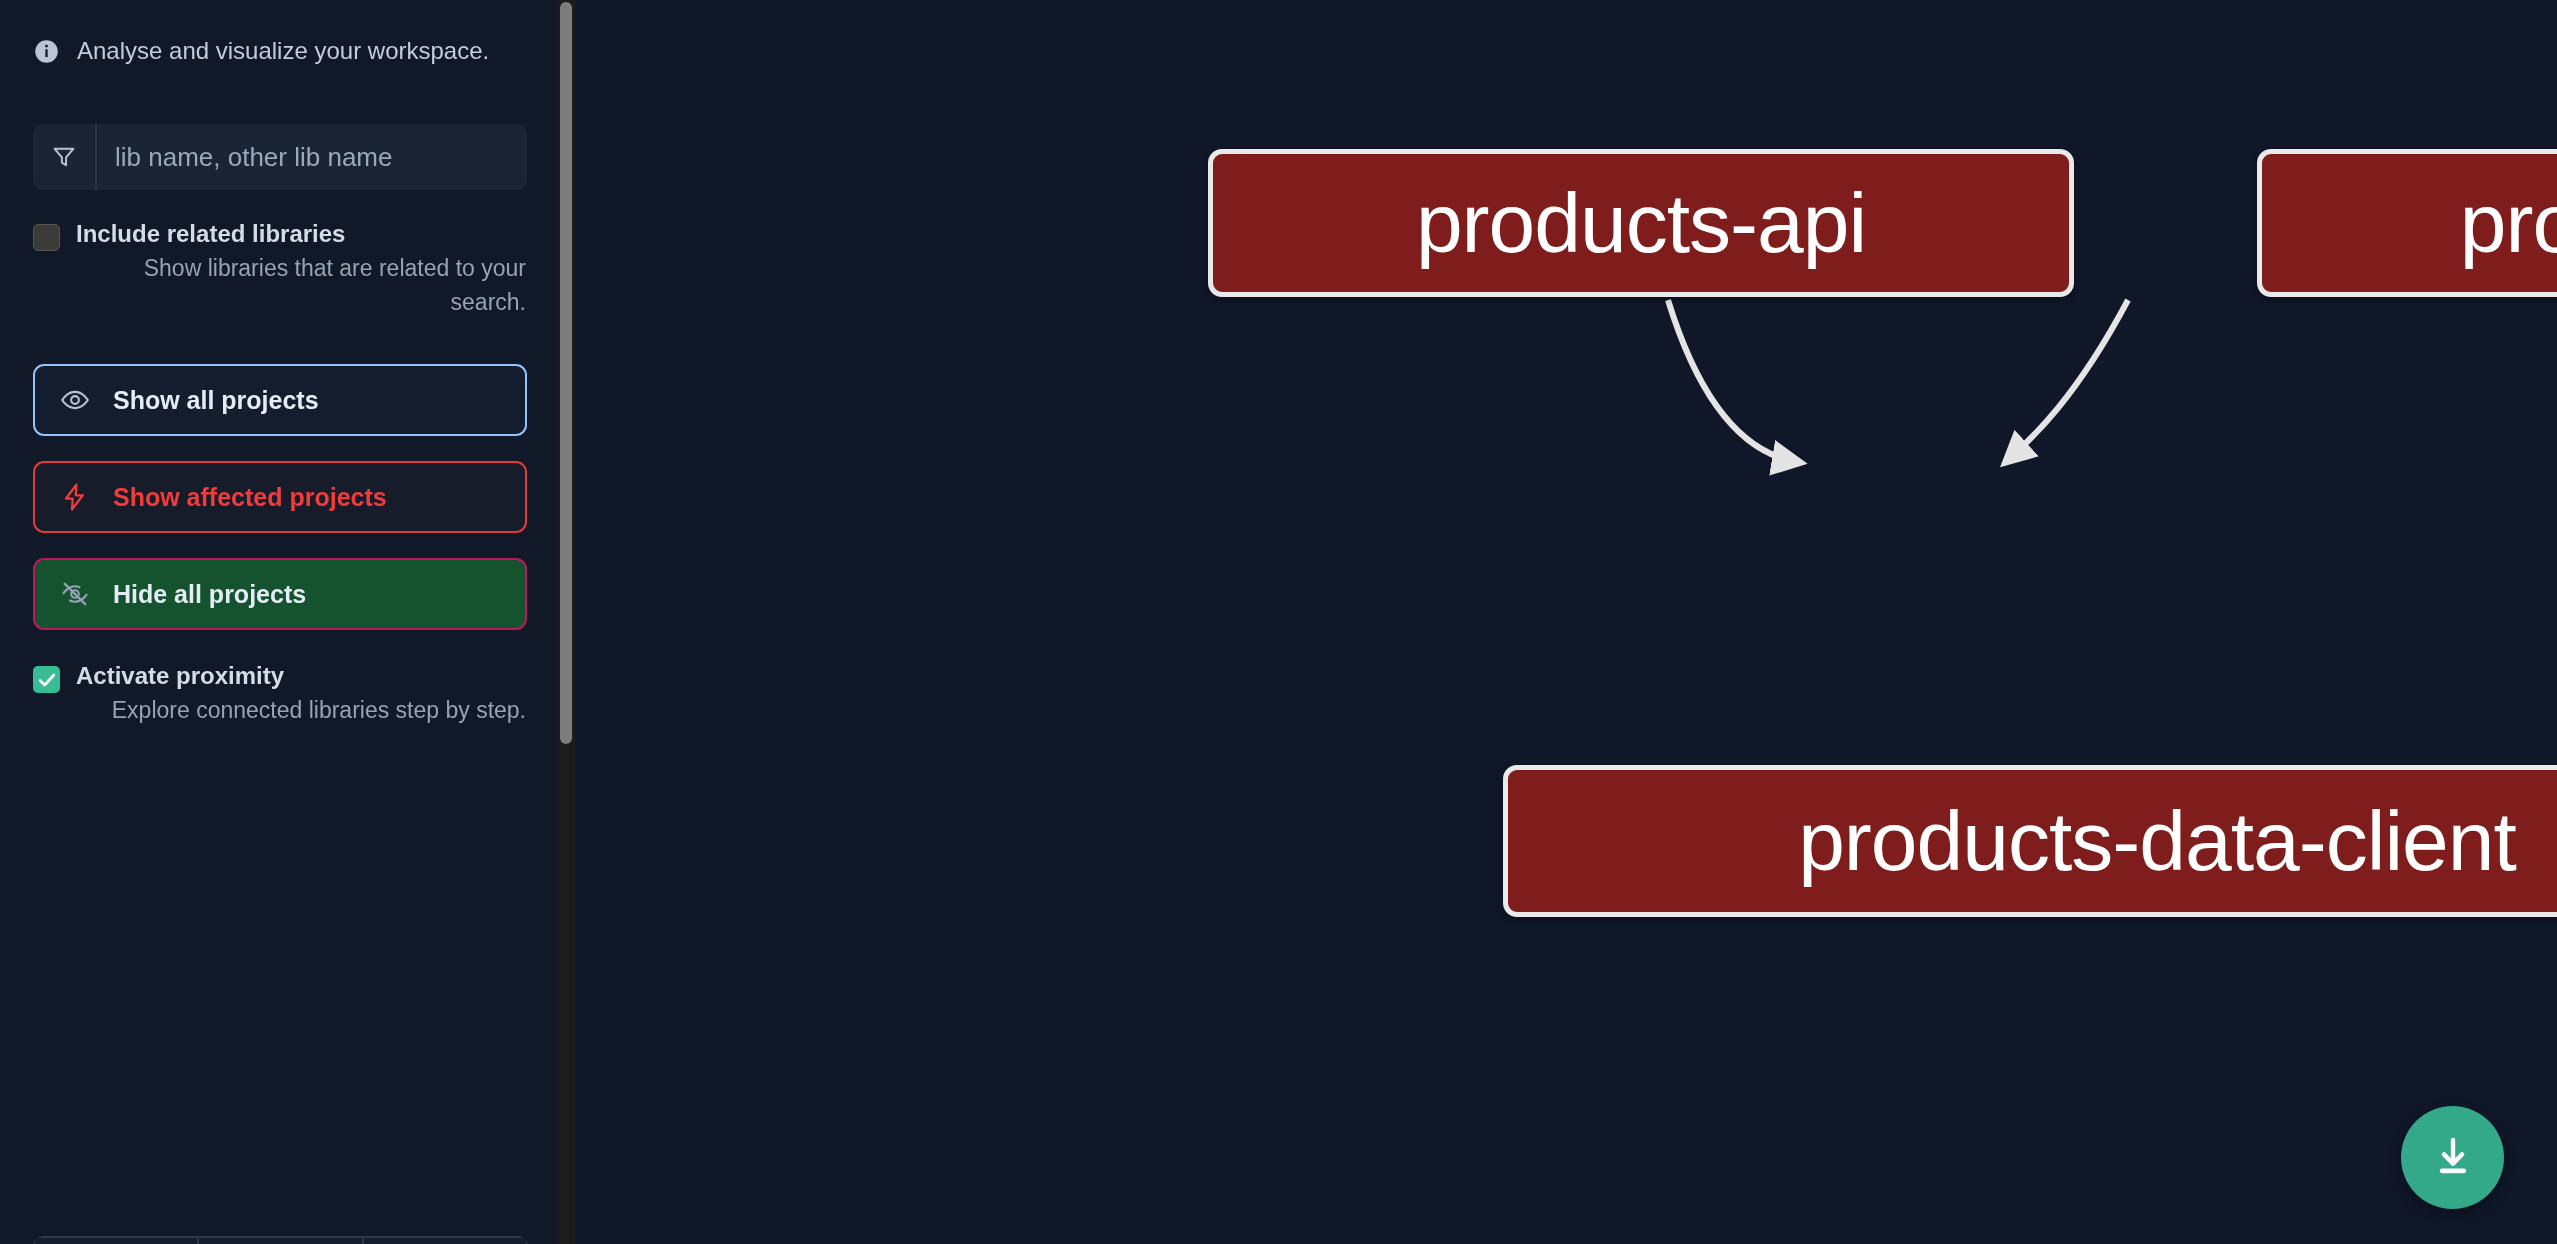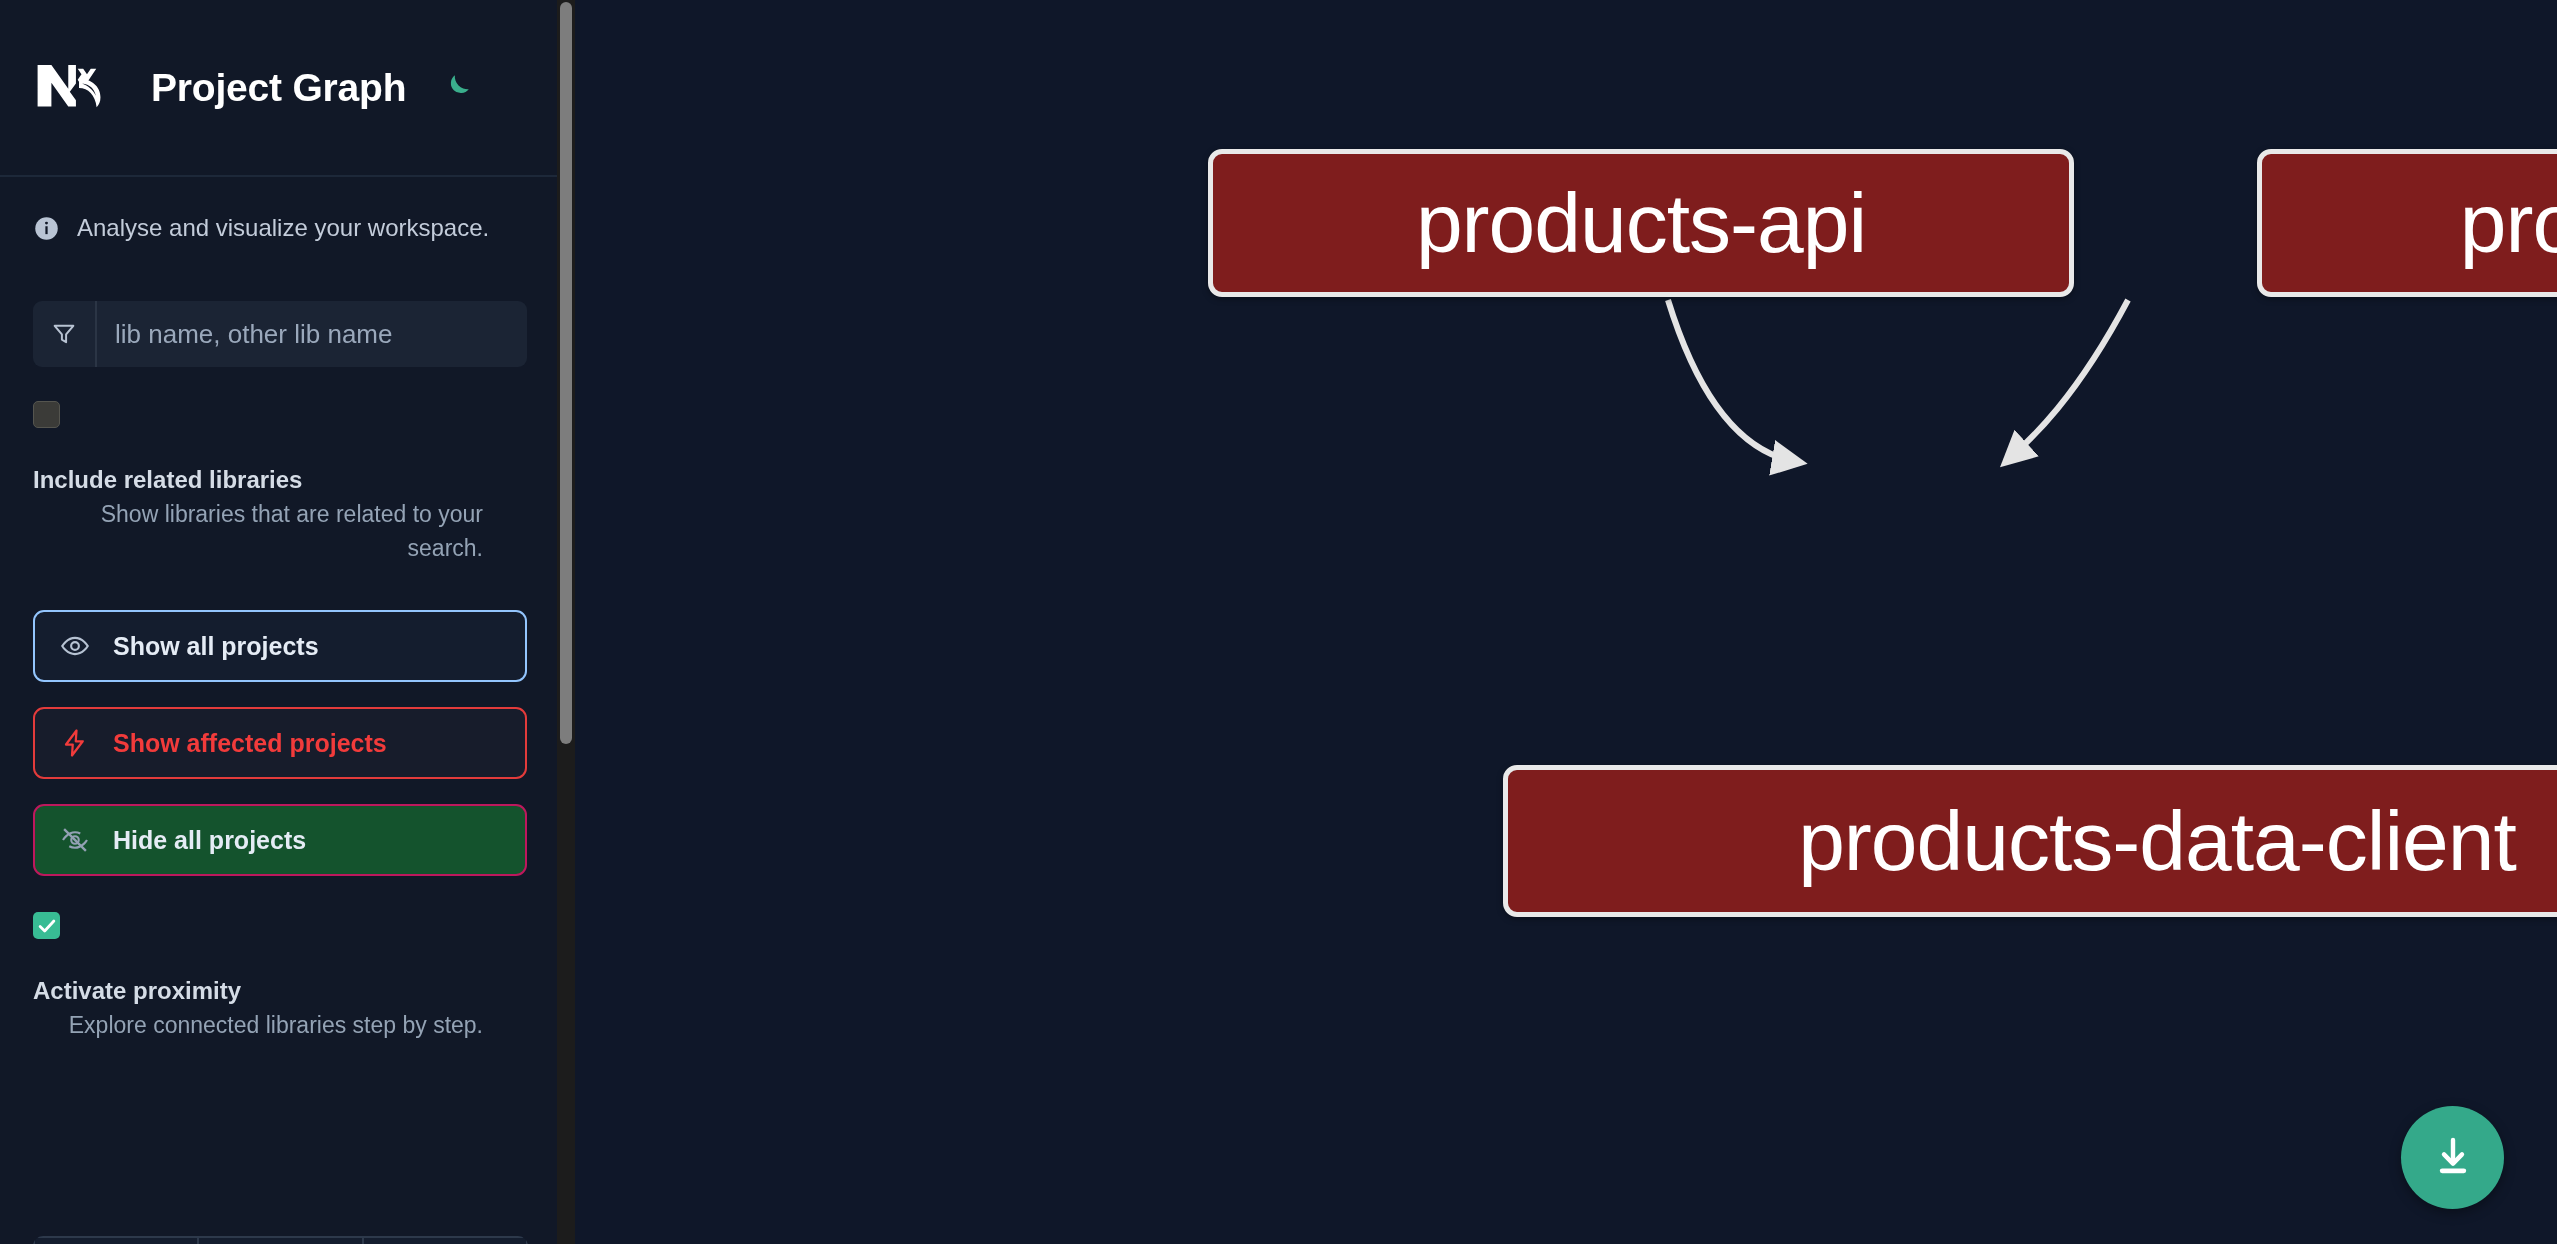--- a/index.html
+++ b/index.html
@@ -121,22 +121,21 @@
     font-size: 26px;
     color: #cfd8e3;
     padding: 0 18px;
   }
   .search-input::placeholder { color: #9aa8bb; }
 
   
   .check-row {
     display: flex;
     margin-top: 28px;
-    gap: 36px;
-    flex-direction: column;
+    gap: 16px;
   }
   .check-row.tight { margin-top: 30px; }
 
   .cbox {
     flex: 0 0 auto;
     width: 27px;
     height: 27px;
     border-radius: 5px;
     margin-top: 6px;
     cursor: pointer;
@@ -287,37 +286,20 @@
   }
 </style>
 </head>
 <body>
 
 <div id="app">
 
   <div id="sidebar">
     <div id="sidebar-inner">
 
-      <div class="sb-header">
-        <span class="nx-logo">
-          <svg viewBox="0 0 120 72" width="92" height="56" xmlns="http://www.w3.org/2000/svg">
-            <path fill="#ffffff" d="M6 6h18l22 31V6h10v24l-8 11 8 11v8H46L24 29v31H6z"></path>
-            <path fill="#ffffff" d="M52 24h14l10 14-10 14H52l10-14z" opacity="0"></path>
-            <path fill="#ffffff" d="M48 26h13l9 13 9-13h13L61 72 48 52l9-13z" transform="scale(0.55) translate(58,-6)"></path>
-            <path fill="#ffffff" d="M60 24c16 0 28 10 28 24 0 6-2 10-5 13-2-16-11-25-23-25z"></path>
-            <path fill="#111827" d="M64 30c10 1 16 7 18 16-4-8-10-13-18-16z"></path>
-          </svg>
-        </span>
-        <span class="app-title">Project Graph</span>
-        <span class="theme-toggle">
-          <svg viewBox="0 0 24 24" width="34" height="34" xmlns="http://www.w3.org/2000/svg">
-            <path d="M21 12.8A9 9 0 0 1 11.2 3a7 7 0 1 0 9.8 9.8z" fill="#3AAE8C"></path>
-          </svg>
-        </span>
-      </div>
 
       <div class="sb-body">
 
         <div class="tagline">
           <span class="tagline-icon">
             <svg viewBox="0 0 24 24" width="27" height="27" xmlns="http://www.w3.org/2000/svg">
               <circle cx="12" cy="12" r="10" fill="#b9c4d4"></circle>
               <rect x="11" y="10" width="2" height="7" fill="#111827"></rect>
               <circle cx="12" cy="7.2" r="1.3" fill="#111827"></circle>
             </svg>

